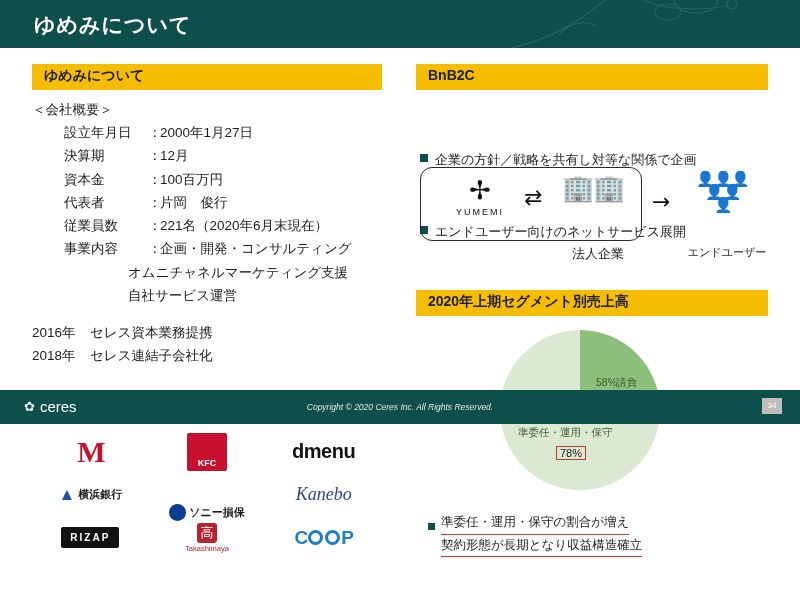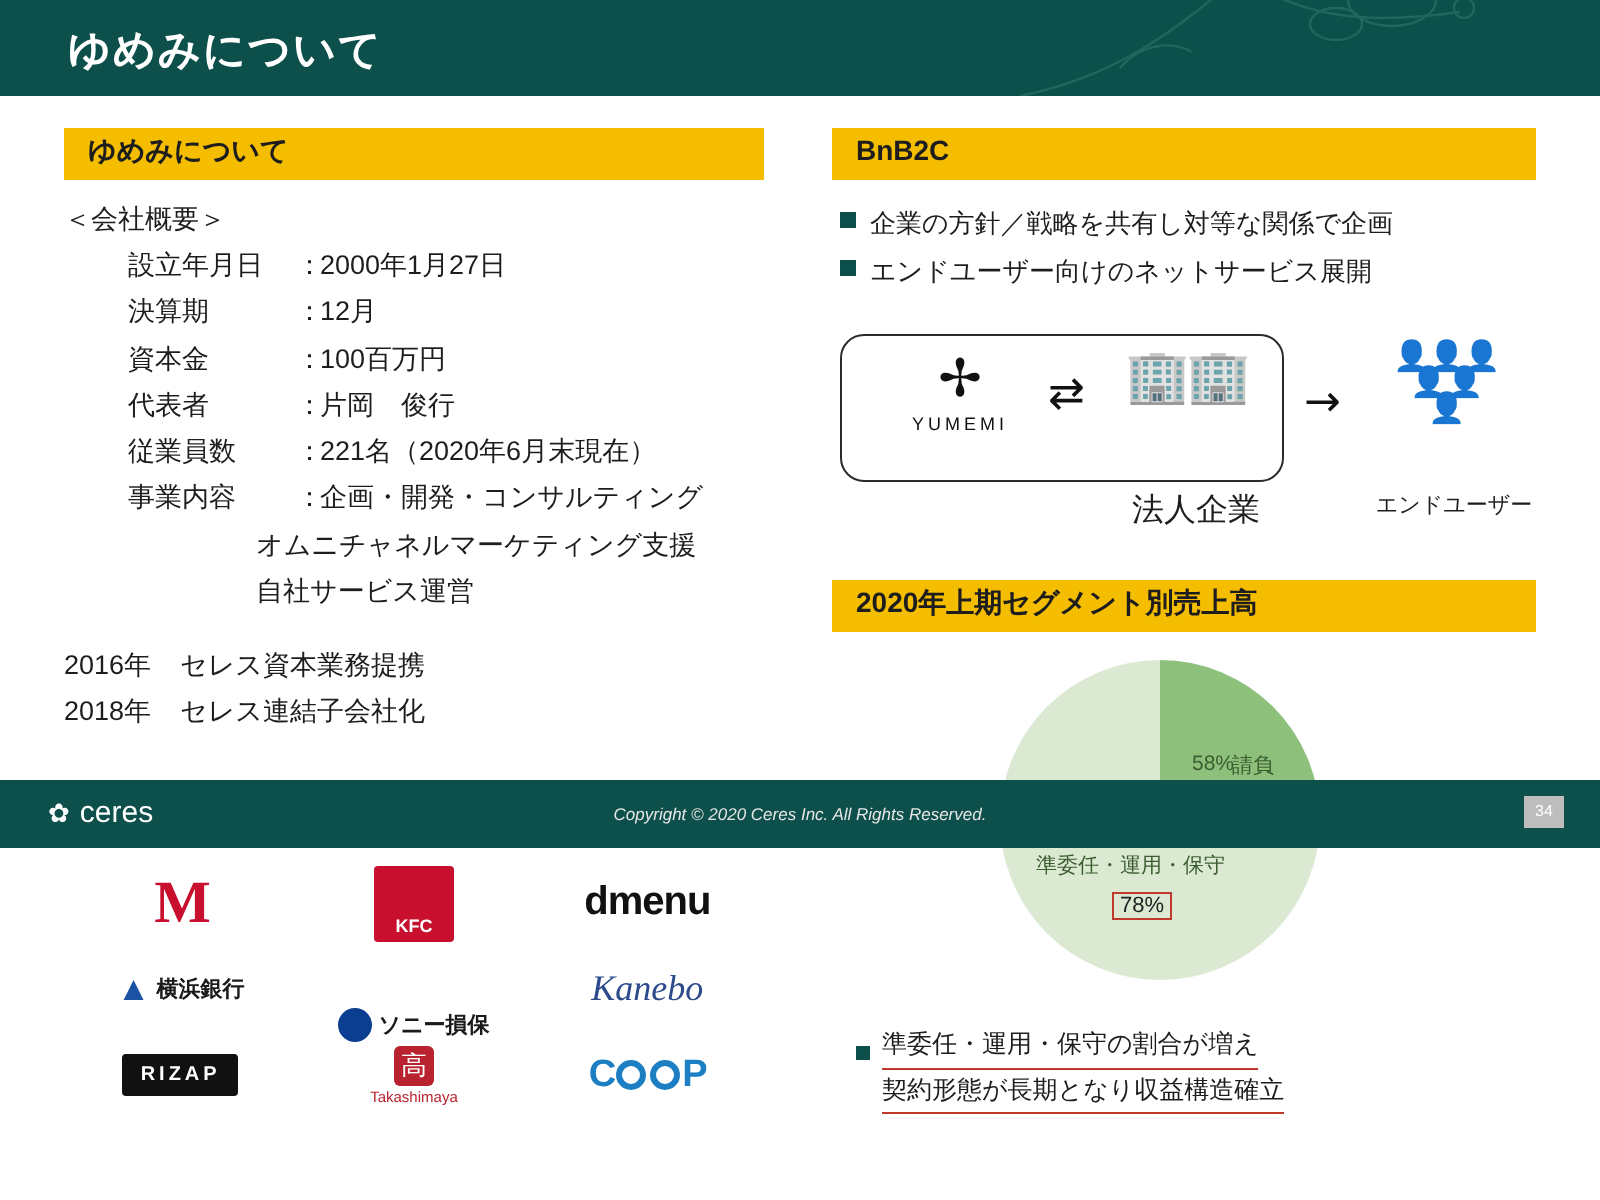--- a/index.html
+++ b/index.html
@@ -173,21 +173,21 @@
   }
 
   
   .bullets {
     position: absolute;
     left: 420px; top: 100px;
     width: 350px;
     font-size: 13px;
     line-height: 1.85;
   }
-  .bullets .li { display: flex; align-items: flex-start; }
+  .bullets .li { display: flex; align-items: flex-start; margin-top: 48px; }
   .bullets .sq {
     width: 8px; height: 8px; background: #0d4f4a;
     margin: 6px 7px 0 0; flex: none;
   }
   
   .diagram {
     position: absolute;
     left: 420px; top: 165px;
     width: 350px; height: 110px;
   }
@@ -220,21 +220,21 @@
   .bldg {
     position: absolute;
     left: 138px; top: 10px;
     width: 70px; text-align: center;
   }
   .bldg .icons { font-size: 26px; color: #111; line-height: 1; letter-spacing:-2px;}
   .corp-label {
     position: absolute;
     left: 138px; top: 80px;
     width: 80px; text-align: center;
-    font-size: 16px;
+    font-size: 13px;
   }
   .arrow {
     position: absolute;
     left: 232px; top: 24px;
     font-size: 22px; color: #111;
     font-family: "DejaVu Sans", sans-serif;
   }
   .people {
     position: absolute;
     left: 268px; top: 8px;

